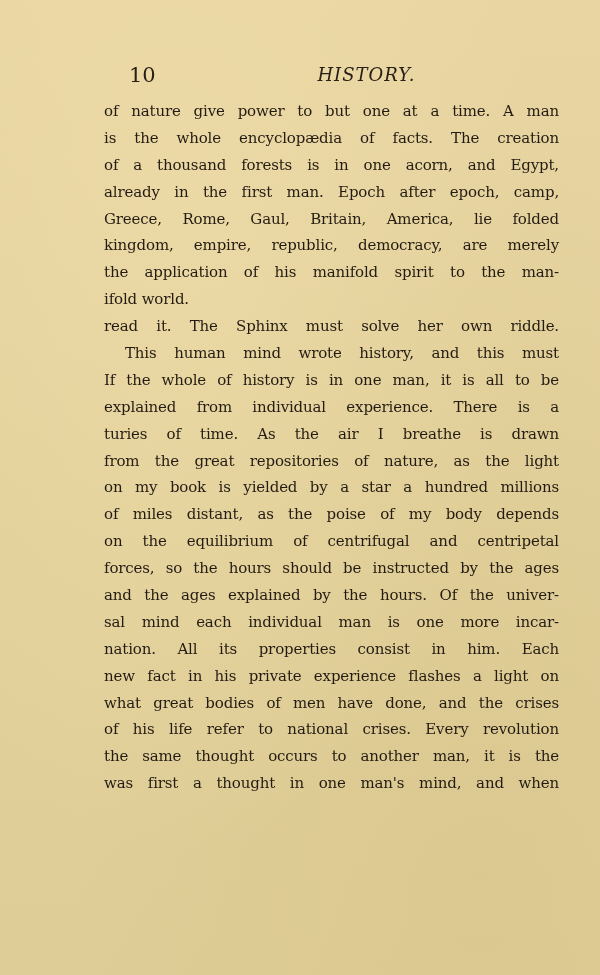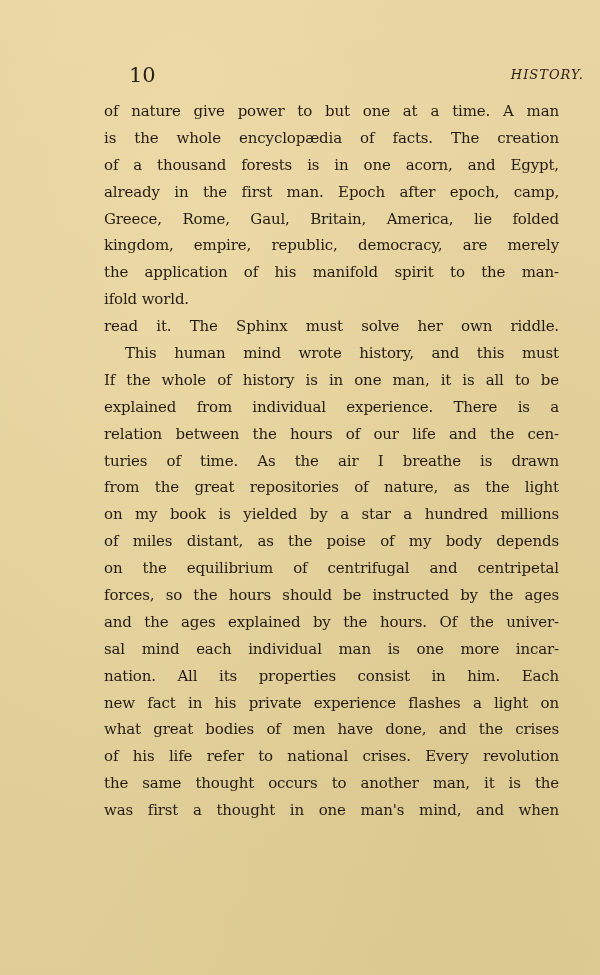--- a/index.html
+++ b/index.html
@@ -37,23 +37,23 @@
       top: 0;
       font-size: 21px;
       line-height: 30px;
       color: #2a2015;
     }
     .running-title {
       position: absolute;
       left: 0;
       right: 0;
       top: 0;
-      text-align: right;
+      text-align: center;
       font-style: italic;
-      font-size: 13px;
+      font-size: 18px;
       letter-spacing: 1px;
       line-height: 30px;
       color: #2a2015;
       padding-left: 20px;
     }
     .body-text {
       position: absolute;
       left: 104px;
       top: 98px;
       width: 455px;
@@ -94,21 +94,20 @@
       <span class="line">Greece, Rome, Gaul, Britain, America, lie folded</span>
       <span class="line">kingdom, empire, republic, democracy, are merely</span>
       <span class="line">the application of his manifold spirit to the man-</span>
       <span class="line last">ifold world.</span>
     </div>
     <div>
       <span class="line">read it.  The Sphinx must solve her own riddle.</span>
       <span class="line indent">This human mind wrote history, and this must</span>
       <span class="line">If the whole of history is in one man, it is all to be</span>
       <span class="line">explained from individual experience.  There is a</span>
-      <span class="line">relation between the hours of our life and the cen-</span>
       <span class="line">turies of time.  As the air I breathe is drawn</span>
       <span class="line">from the great repositories of nature, as the light</span>
       <span class="line">on my book is yielded by a star a hundred millions</span>
       <span class="line">of miles distant, as the poise of my body depends</span>
       <span class="line">on the equilibrium of centrifugal and centripetal</span>
       <span class="line">forces, so the hours should be instructed by the ages</span>
       <span class="line">and the ages explained by the hours.  Of the univer-</span>
       <span class="line">sal mind each individual man is one more incar-</span>
       <span class="line">nation.  All its properties consist in him.  Each</span>
       <span class="line">new fact in his private experience flashes a light on</span>

